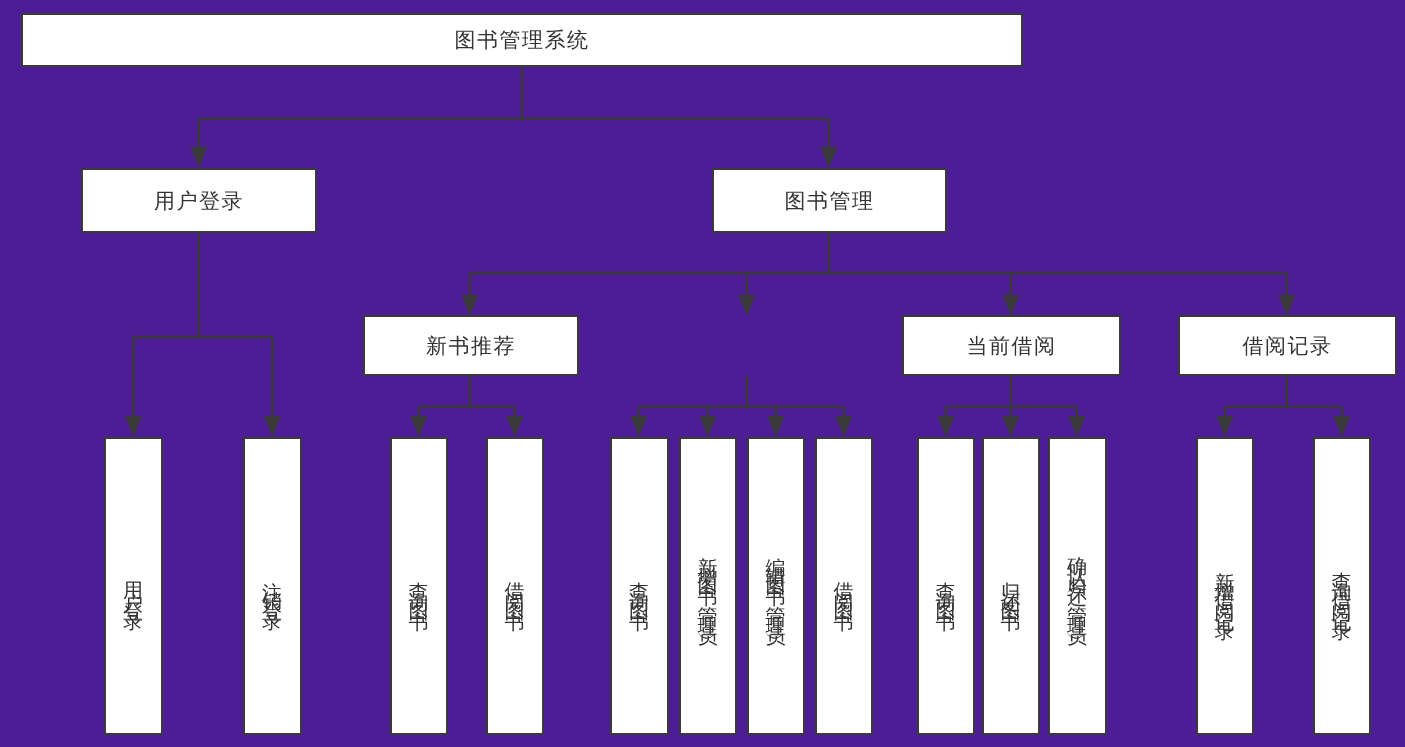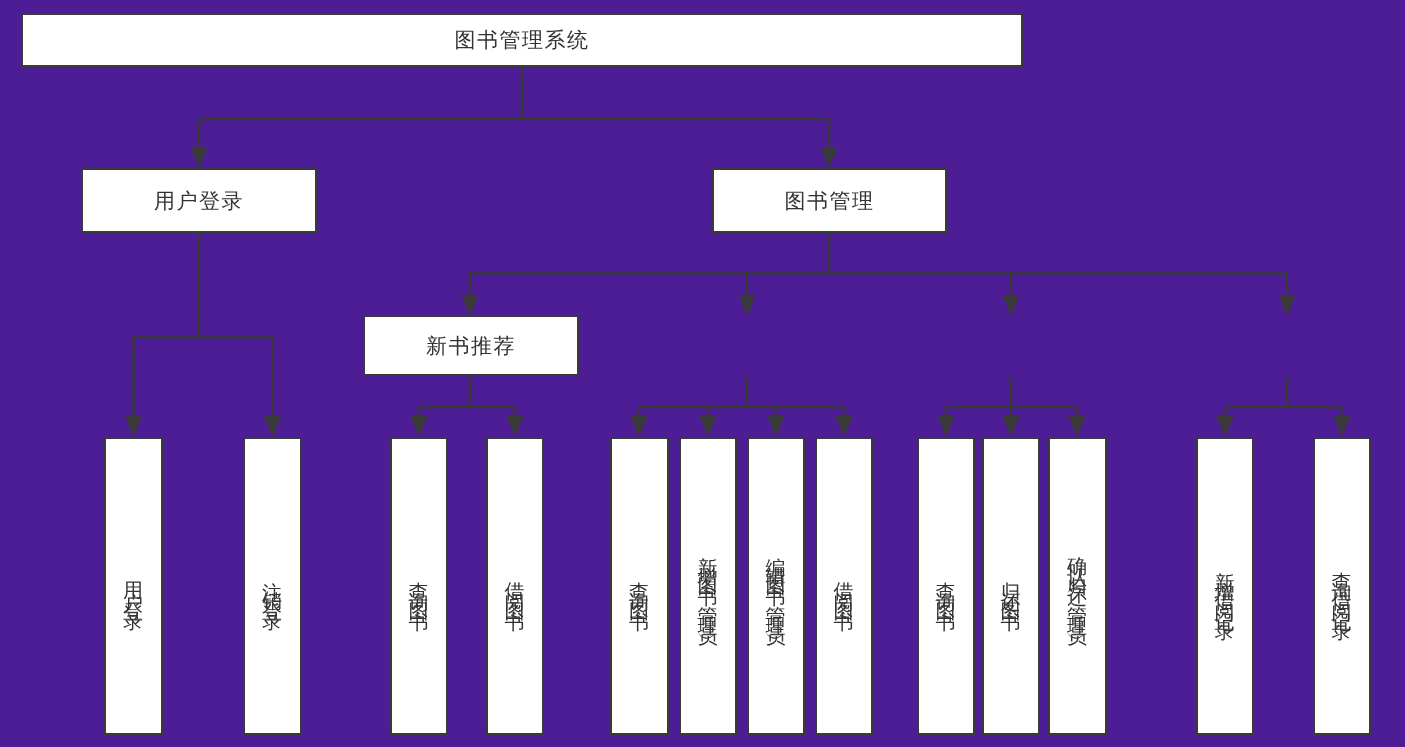--- a/index.html
+++ b/index.html
@@ -90,20 +90,26 @@
   <div class="node h" style="left:81px;top:168px;width:236px;height:65px;">
     <span>用户登录</span>
   </div>
   <div class="node h" style="left:712px;top:168px;width:235px;height:65px;">
     <span>图书管理</span>
   </div>
 
   <div class="node h" style="left:363px;top:315px;width:216px;height:61px;">
     <span>新书推荐</span>
   </div>
+  <div class="node h" style="left:902px;top:315px;width:219px;height:61px;">
+    <span>当前借阅</span>
+  </div>
+  <div class="node h" style="left:1178px;top:315px;width:219px;height:61px;">
+    <span>借阅记录</span>
+  </div>
 
   <div class="node v" style="left:104px;top:437px;width:59px;height:298px;">
     <span class="vtext">用户登录</span>
   </div>
   <div class="node v" style="left:243px;top:437px;width:59px;height:298px;">
     <span class="vtext">注销登录</span>
   </div>
 
   <div class="node v" style="left:390px;top:437px;width:58px;height:298px;">
     <span class="vtext">查询图书</span>

